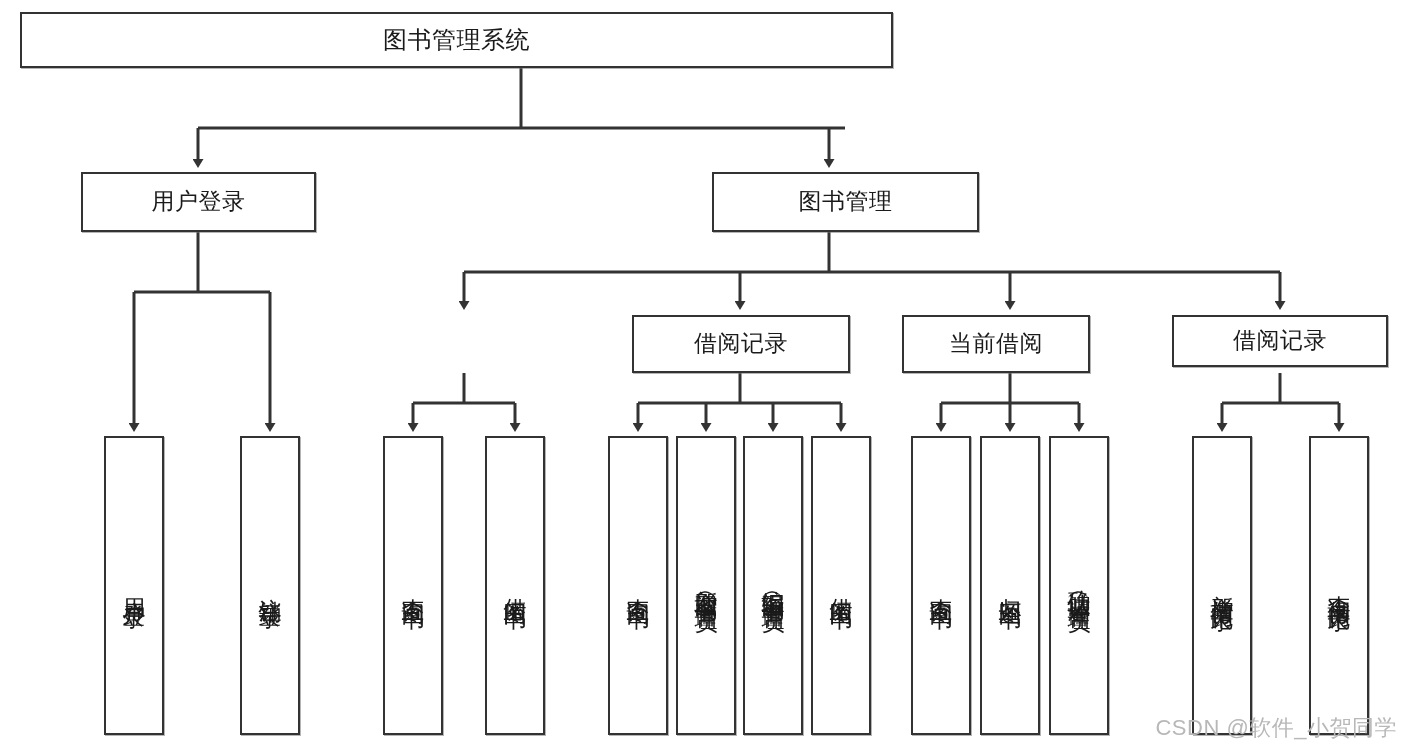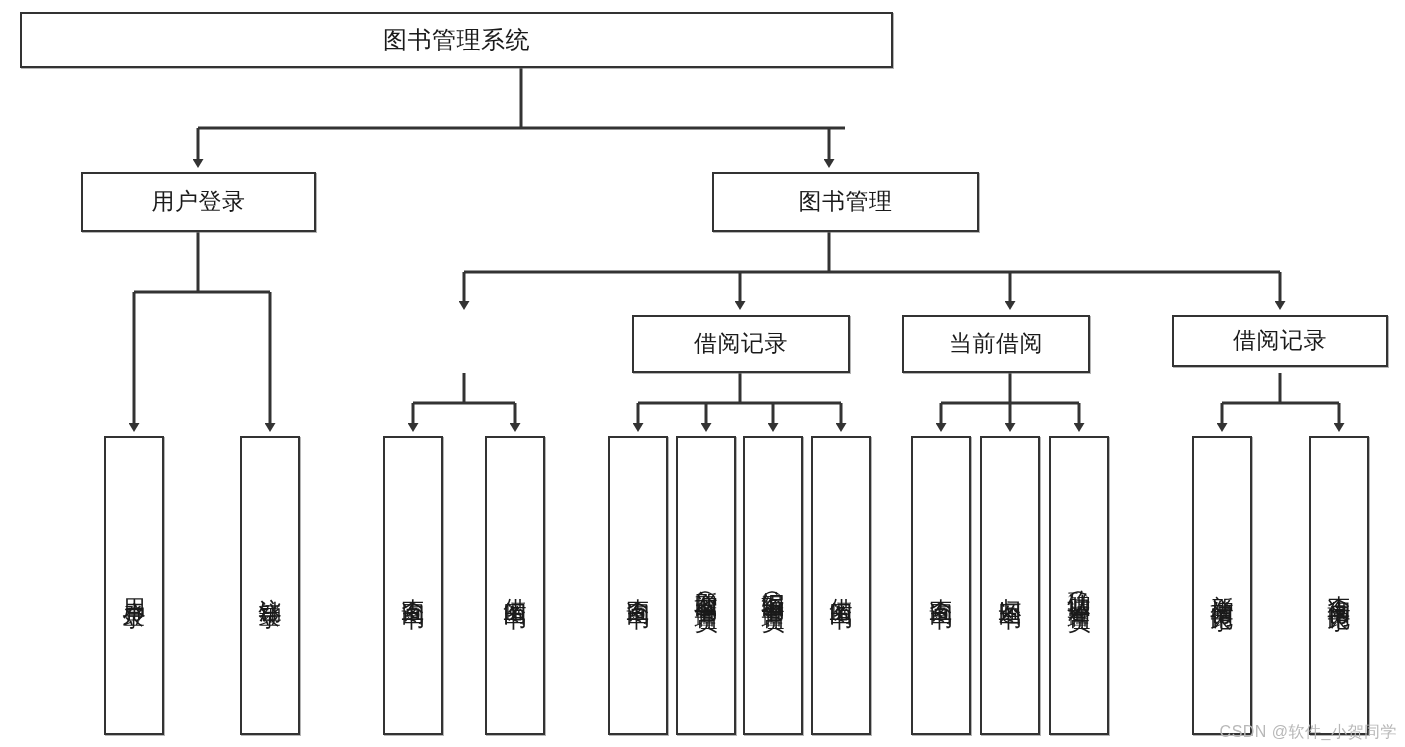--- a/index.html
+++ b/index.html
@@ -63,21 +63,21 @@
     text-orientation: upright;
     font-size: 23px;
     letter-spacing: 3px;
     line-height: 1;
     white-space: nowrap;
   }
   .watermark {
     position: absolute;
     right: 8px;
     bottom: 4px;
-    font-size: 16px;
+    font-size: 22px;
     color: #b8b8b8;
     letter-spacing: 0.5px;
     white-space: nowrap;
     user-select: none;
   }
 </style>
 </head>
 <body>
 
 <div id="canvas">

